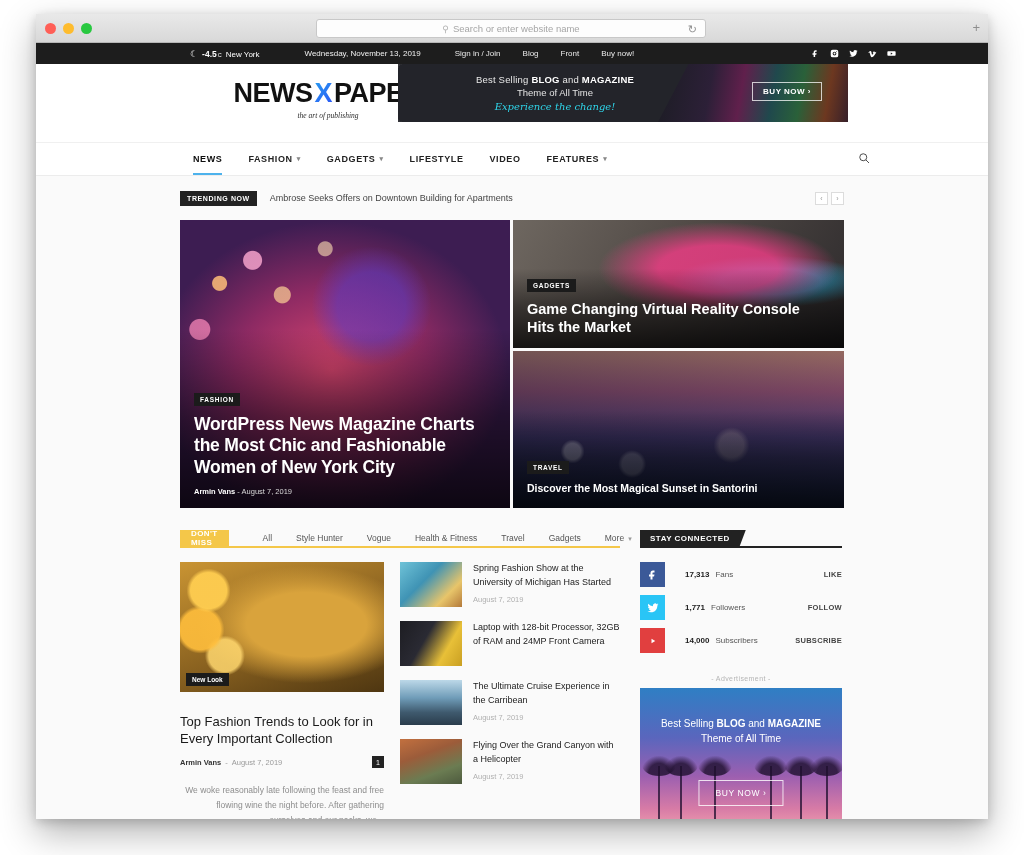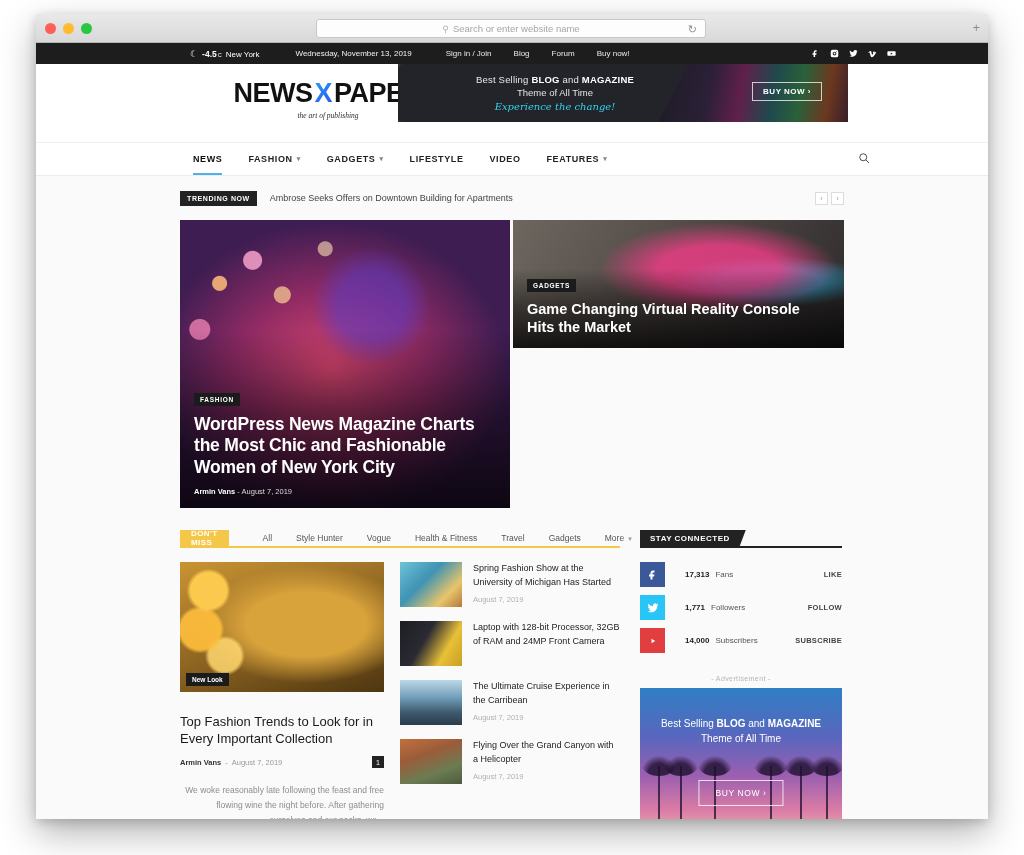--- a/index.html
+++ b/index.html
@@ -55,21 +55,21 @@
     height: 21px; background: #1d1d1d; color: #fff;
     display: flex; align-items: center;
     font-size: 8px; position: relative;
   }
   #topbar-left { display: flex; align-items: center; margin-left: 154px; gap: 0; }
   .weather { display: flex; align-items: baseline; color: #fff; }
   .moon-icon { font-size: 9px; margin-right: 4px; }
   .temp { font-weight: bold; font-size: 8.5px; }
   .temp-unit { font-size: 5.5px; vertical-align: super; margin-left: 1px; }
   .city { margin-left: 4px; font-size: 8px; }
-  .topdate { margin-left: 36px; font-size: 8px; color: #f0f0f0; }
+  .topdate { margin-left: 45px; font-size: 8px; color: #f0f0f0; }
   .toplinks { display: flex; gap: 22px; margin-left: 34px; }
   .toplinks a { color: #eaeaea; text-decoration: none; font-size: 8px; }
   #topbar-social { position: absolute; right: 92px; display: flex; gap: 10px; align-items: center; }
   .soc { width: 9px; height: 9px; display: inline-flex; align-items: center; justify-content: center; color: #fff; }
   .soc svg { width: 9px; height: 9px; fill: #fff; }
 
   
   #header { height: 78px; background: #fff; display: flex; align-items: center; position: relative; }
   #logo-block { position: absolute; left: 192px; top: 16px; width: 200px; text-align: center; }
   #logo-main { font-size: 27px; font-weight: 800; letter-spacing: -0.5px; color: #111; line-height: 1; white-space: nowrap; }
@@ -318,21 +318,21 @@
         <span class="weather">
           <span class="moon-icon">☾</span>
           <span class="temp">-4.5</span>
           <span class="temp-unit">C</span>
           <span class="city">New York</span>
         </span>
         <span class="topdate">Wednesday, November 13, 2019</span>
         <span class="toplinks">
           <a href="#">Sign in / Join</a>
           <a href="#">Blog</a>
-          <a href="#">Forum</a>
+          <a href="#">Front</a>
           <a href="#">Buy now!</a>
         </span>
       </div>
       <div id="topbar-social">
         <span class="soc">
           <svg viewBox="0 0 24 24">
               <path d="M15 3h-3a5 5 0 0 0-5 5v3H4v4h3v6h4v-6h3l1-4h-4V8a1 1 0 0 1 1-1h3z"></path>
             </svg>
         </span>
         <span class="soc">
@@ -439,20 +439,28 @@
             <div id="hero-vr">
               <div class="hero-img img-vr"></div>
               <div class="hero-overlay"></div>
               <div class="hero-content">
                 <span class="cat-badge">GADGETS</span>
                 <div class="hero-title-md">Game Changing Virtual Reality Console Hits the Market</div>
               </div>
             </div>
 
             <div id="hero-bottom">
+              <div class="hero-sm">
+                <div class="hero-img img-santorini"></div>
+                <div class="hero-overlay"></div>
+                <div class="hero-content">
+                  <span class="cat-badge">TRAVEL</span>
+                  <div class="hero-title-sm">Discover the Most Magical Sunset in Santorini</div>
+                </div>
+              </div>
             </div>
 
           </div>
         </div>
 
         <div id="lower">
 
           <div id="left-col">
             <div id="dm-tabs">
               <div id="dm-badge">DON'T MISS</div>

